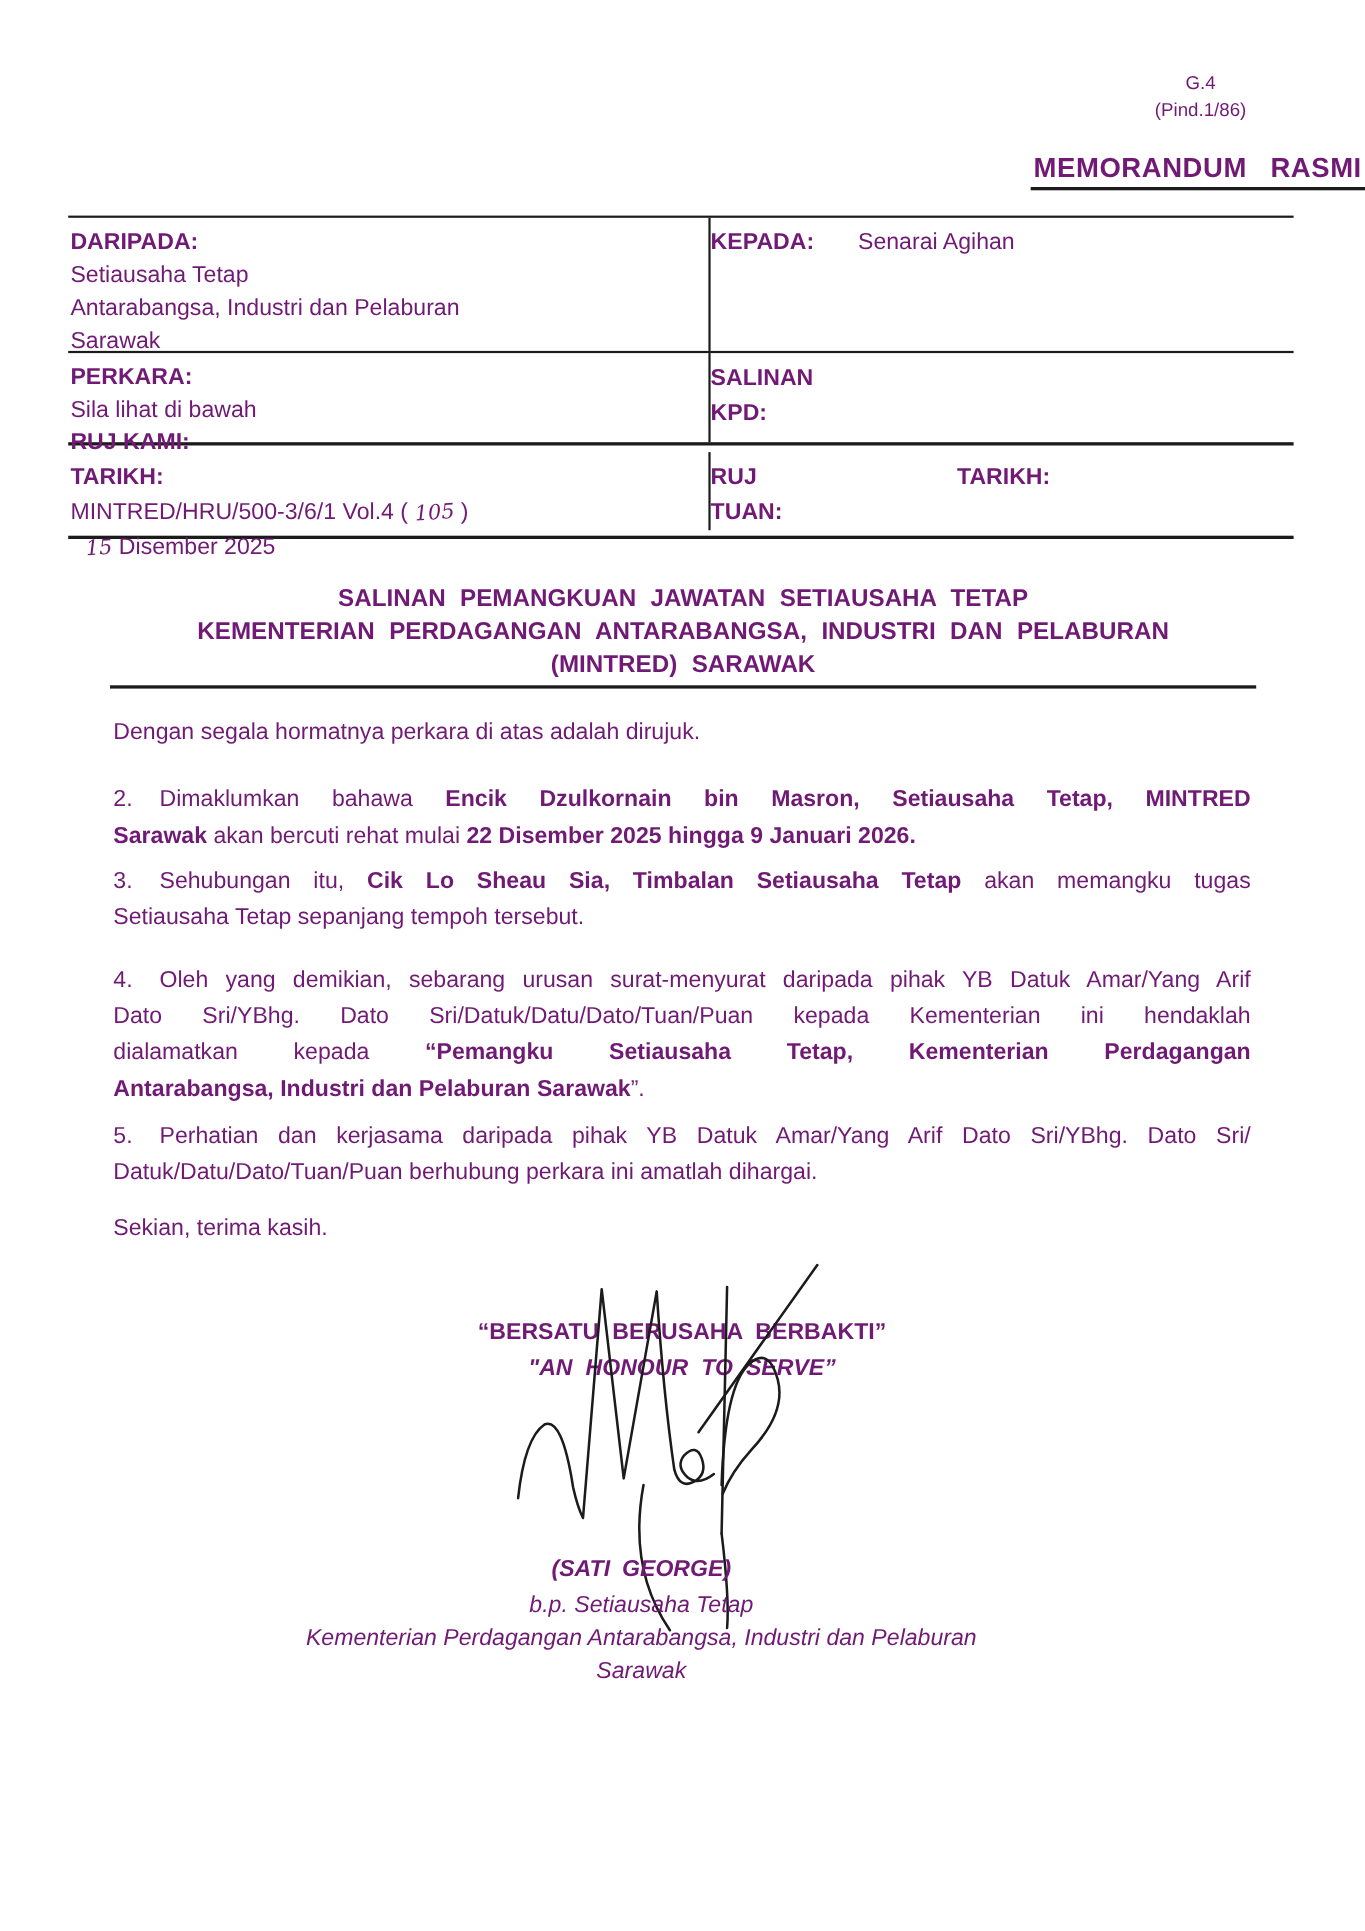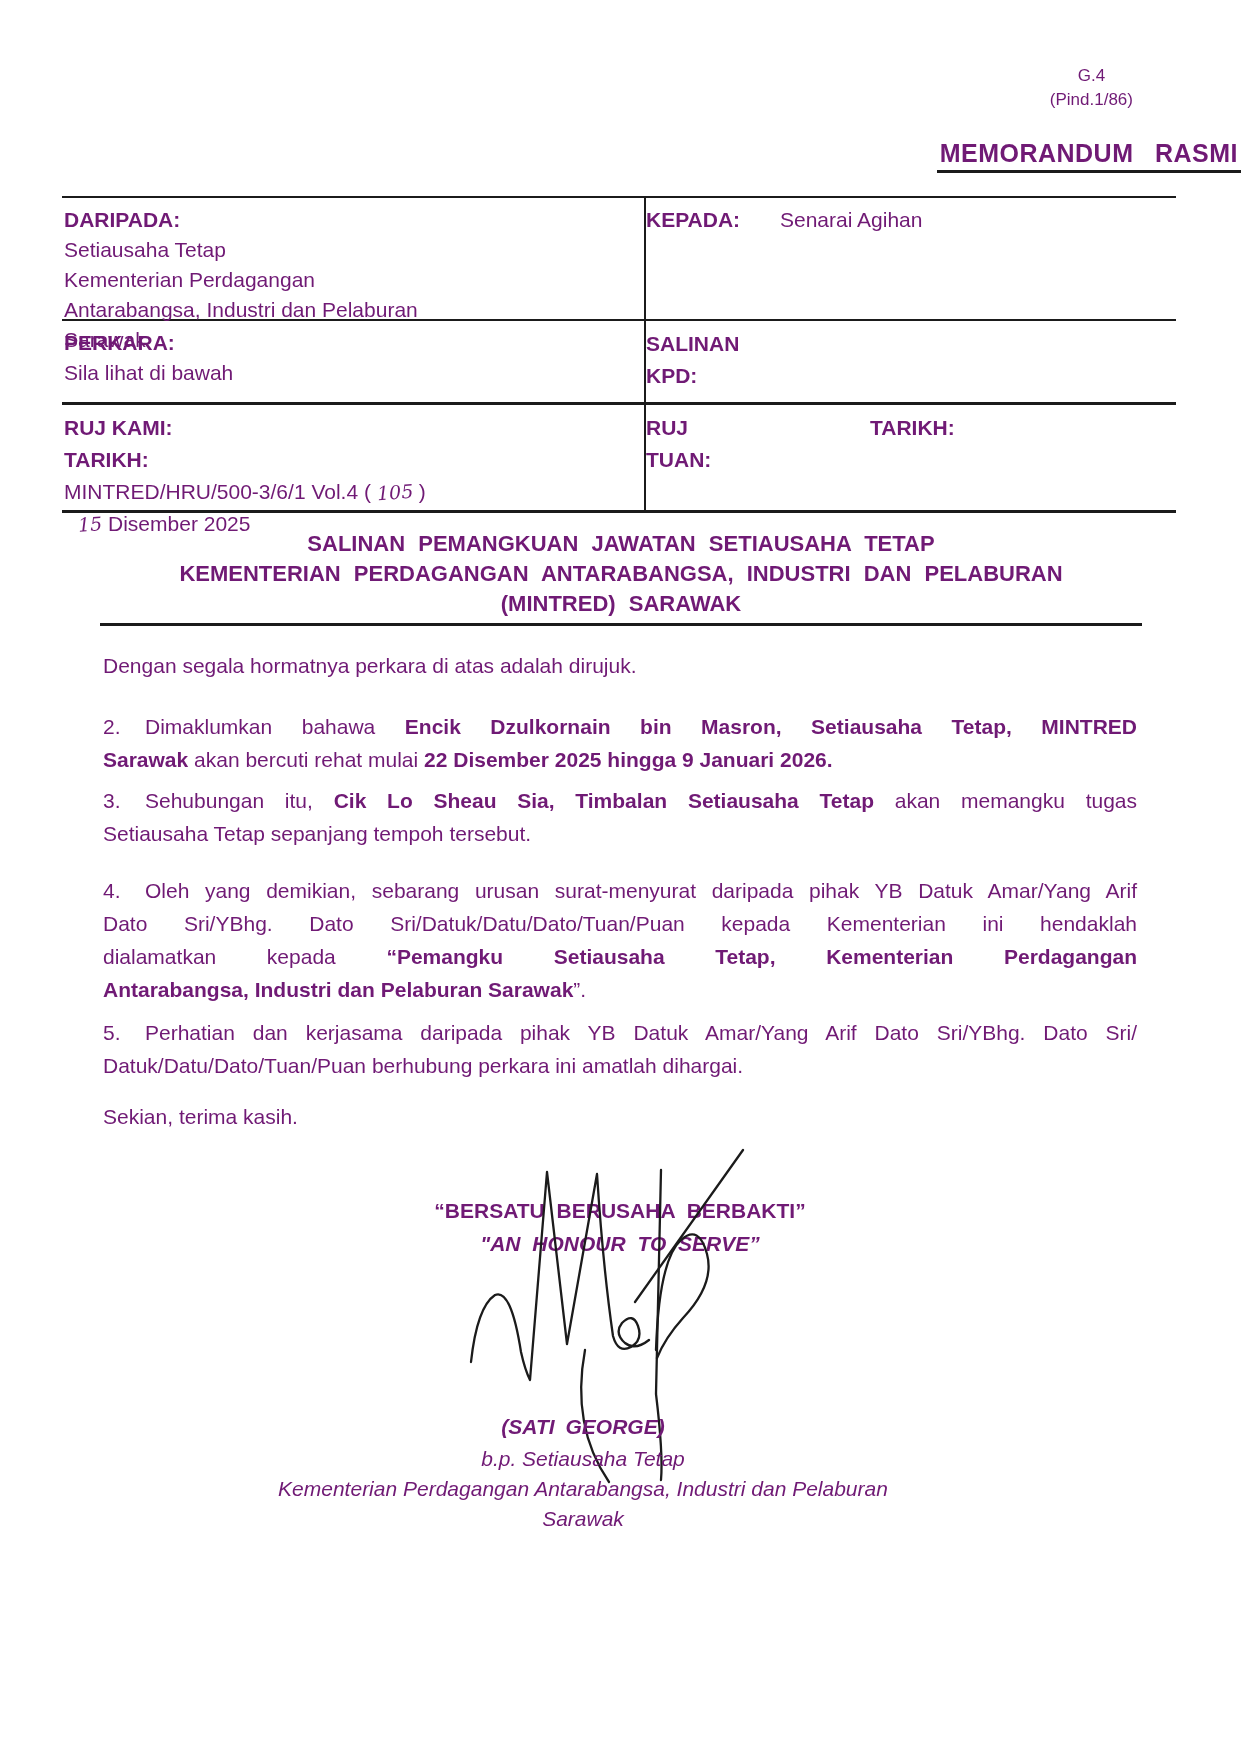--- a/index.html
+++ b/index.html
@@ -32,21 +32,21 @@
 
   
   .memo-table{
     position:absolute;left:62px;top:196px;width:1114px;
     border-top:2px solid #1b1b1b;
     font-size:21px;
   }
   .trow{display:flex;}
   .trow-1{height:123px;border-bottom:2px solid #1b1b1b;}
   .trow-2{height:84px;border-bottom:3px solid #1b1b1b;}
-  .trow-3{height:108px;border-bottom:3px solid #1b1b1b;}
+  .trow-3{height:85px;border-bottom:3px solid #1b1b1b;align-items:center;}
   .cell{padding-top:7px;}
   .cell-l{width:582px;display:flex;padding-left:2px;flex-direction:column;}
   .cell-r{width:532px;border-left:2px solid #1b1b1b;display:flex;padding-left:0;}
   .lbl{font-weight:bold;width:138px;flex:none;line-height:30px;}
   .lbl-narrow{font-weight:bold;width:134px;flex:none;line-height:30px;}
   .val{flex:1;line-height:30px;}
   .lblcol div,.valcol div{line-height:32px;}
   .lblcol{font-weight:bold;width:138px;flex:none;}
   .valcol{flex:1;}
   .ruj-tuan{width:224px;font-weight:bold;flex:none;line-height:32px;}
@@ -111,21 +111,20 @@
   <div class="title-wrap">
     <span class="title">MEMORANDUM RASMI</span>
   </div>
 
   <div class="memo-table">
     <div class="trow trow-1">
       <div class="cell cell-l">
         <div class="lbl">DARIPADA:</div>
         <div class="val">
           <div>Setiausaha Tetap</div>
-          <div>Kementerian Perdagangan</div>
           <div>Antarabangsa, Industri dan Pelaburan</div>
           <div>Sarawak</div>
         </div>
       </div>
       <div class="cell cell-r">
         <div class="lbl-narrow">KEPADA:</div>
         <div class="val">Senarai Agihan</div>
       </div>
     </div>
     <div class="trow trow-2">

